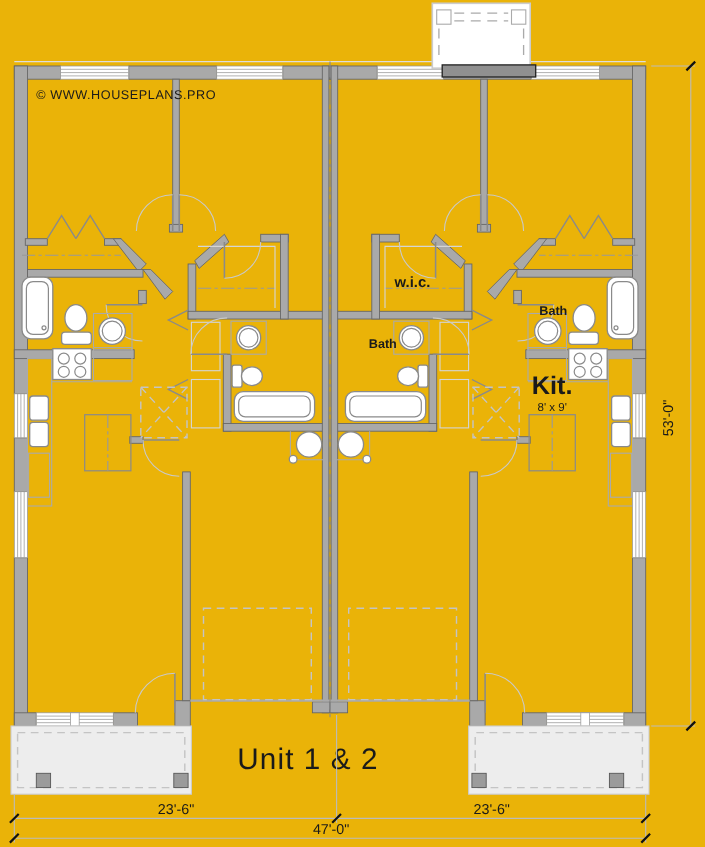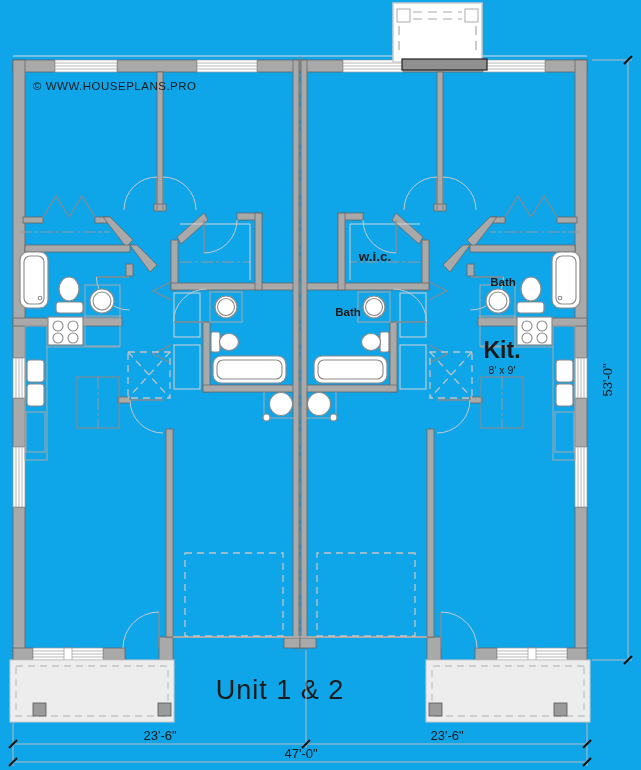--- a/index.html
+++ b/index.html
@@ -1,16 +1,16 @@
 <!DOCTYPE html>
 <html><head>
 <meta charset="utf-8">
 <style>
   html,body{margin:0;padding:0;background:#ffffff;}
-  .canvas{position:relative;width:641px;height:770px;background:#0ea5e9;overflow:hidden;
+  .canvas{position:relative;width:641px;height:770px;background:#eab308;overflow:hidden;
           font-family:"Liberation Sans", sans-serif;text-align:center;}
   svg text{font-family:"Liberation Sans", sans-serif;fill:#1a1a1a;}
   .walls rect,.walls polygon{fill:#a9a9a9;stroke:#666;stroke-width:0.8;}
   .win{fill:#ffffff;stroke:#999;stroke-width:0.7;}
   .winline{stroke:#999;stroke-width:0.7;fill:none;}
   .fix{stroke:#8a8a8a;stroke-width:1.2;fill:#ffffff;}
   .fixn{stroke:#8a8a8a;stroke-width:1.1;fill:none;}
   .counter{stroke:#aaaaaa;stroke-width:1;fill:none;}
   .arc{stroke:#c9c9c9;stroke-width:1;fill:none;}
   .leaf{stroke:#8a8a8a;stroke-width:1.4;fill:none;}

